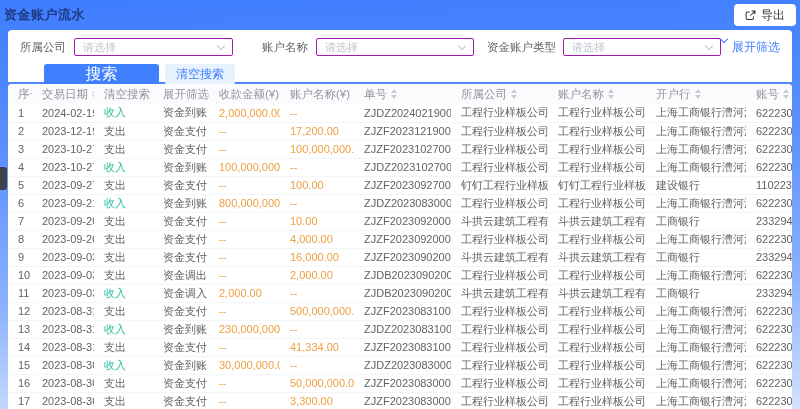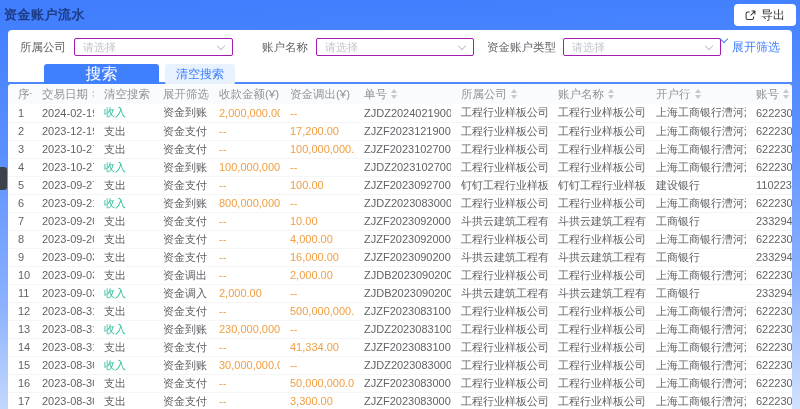--- a/index.html
+++ b/index.html
@@ -108,21 +108,21 @@
         <col style="width:100px">
         <col>
     </colgroup>
     <thead>
         <tr id="thead-row">
           <th><span>序号</span></th>
           <th><span>交易日期</span><span class="caret"><i class="up"></i><i class="down"></i></span></th>
           <th><span>清空搜索</span></th>
           <th><span>展开筛选</span></th>
           <th><span>收款金额(¥)</span></th>
-          <th><span>资金调出(¥)</span></th>
+          <th><span>账户名称(¥)</span></th>
           <th><span>单号</span><span class="caret"><i class="up"></i><i class="down"></i></span></th>
           <th><span>所属公司</span><span class="caret"><i class="up"></i><i class="down"></i></span></th>
           <th><span>账户名称</span><span class="caret"><i class="up"></i><i class="down"></i></span></th>
           <th><span>开户行</span><span class="caret"><i class="up"></i><i class="down"></i></span></th>
           <th><span>账号</span><span class="caret"><i class="up"></i><i class="down"></i></span></th>
         </tr>
       </thead>
     <tbody id="tbody">
         <tr>
           <td>1</td>

